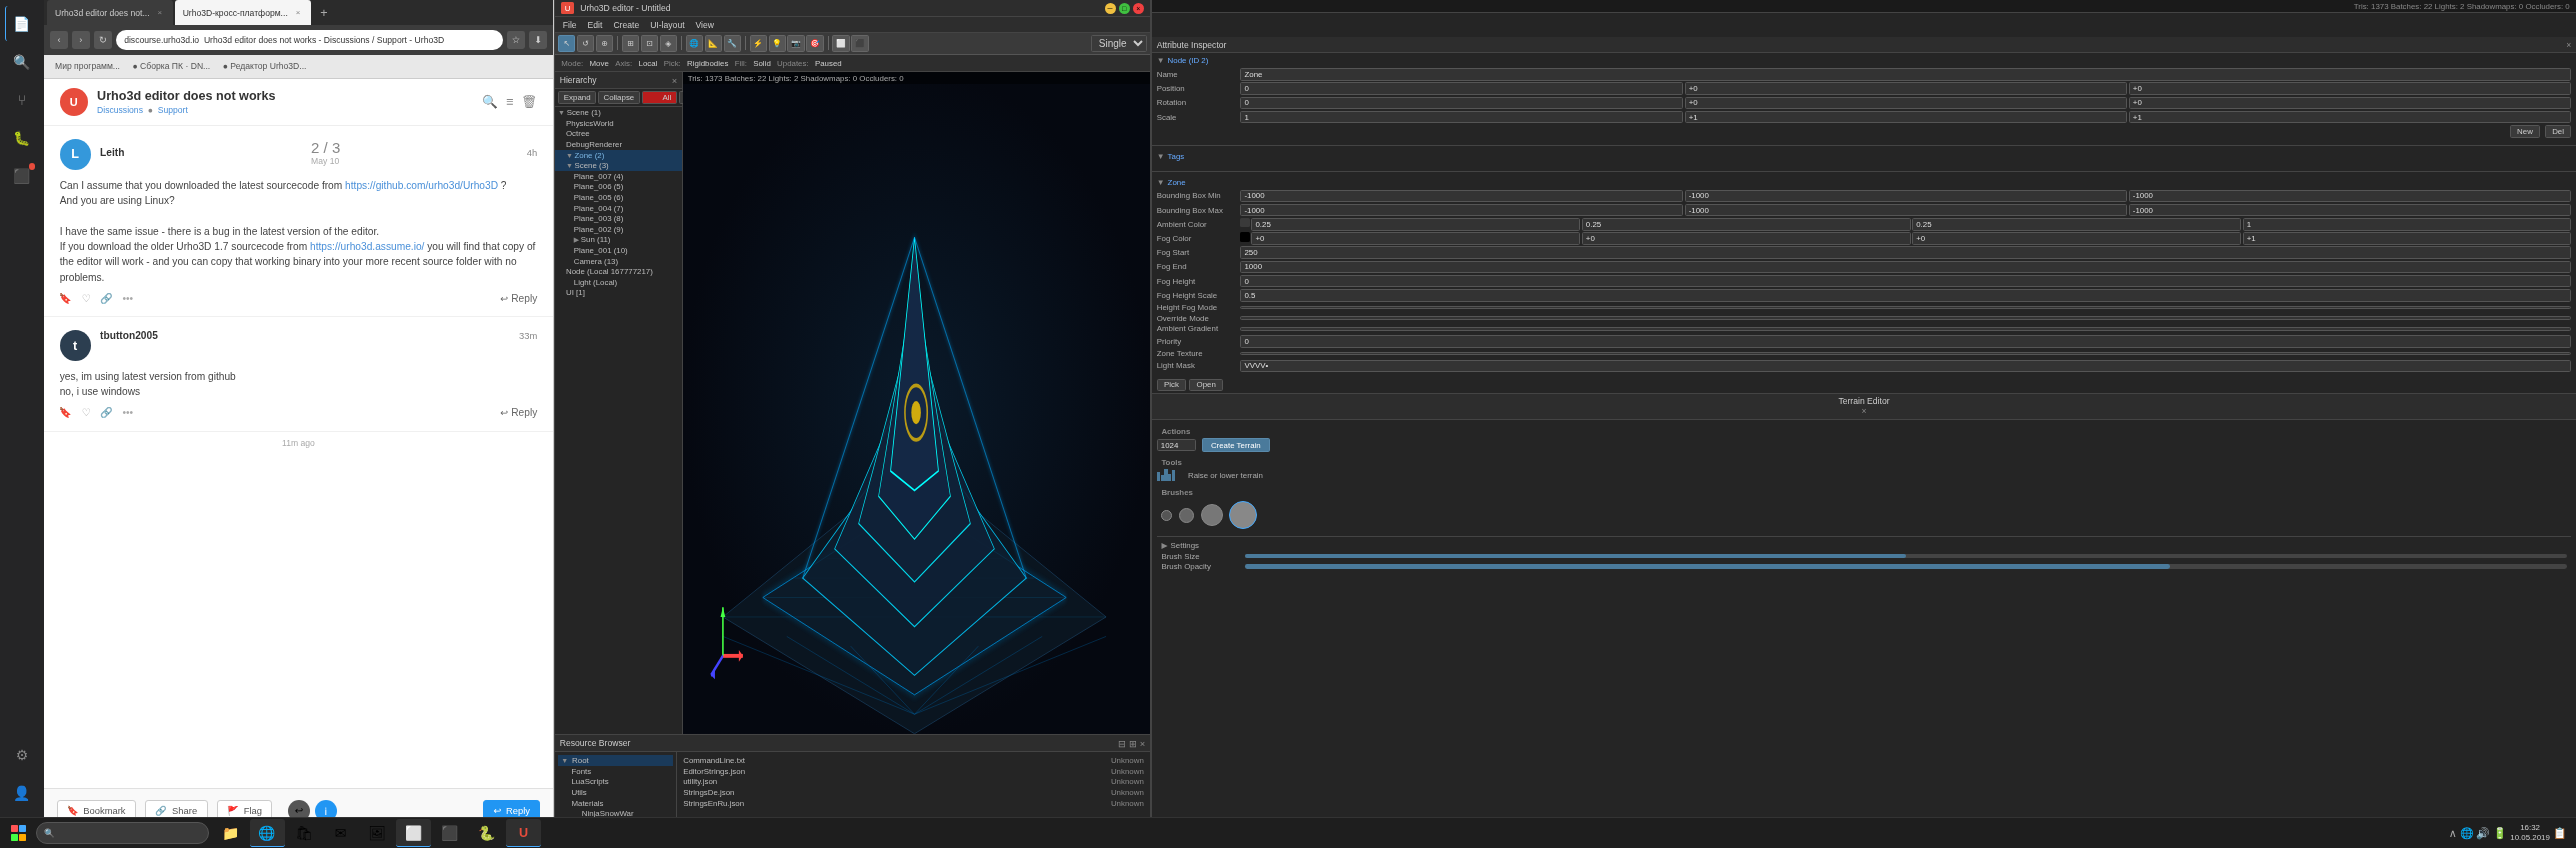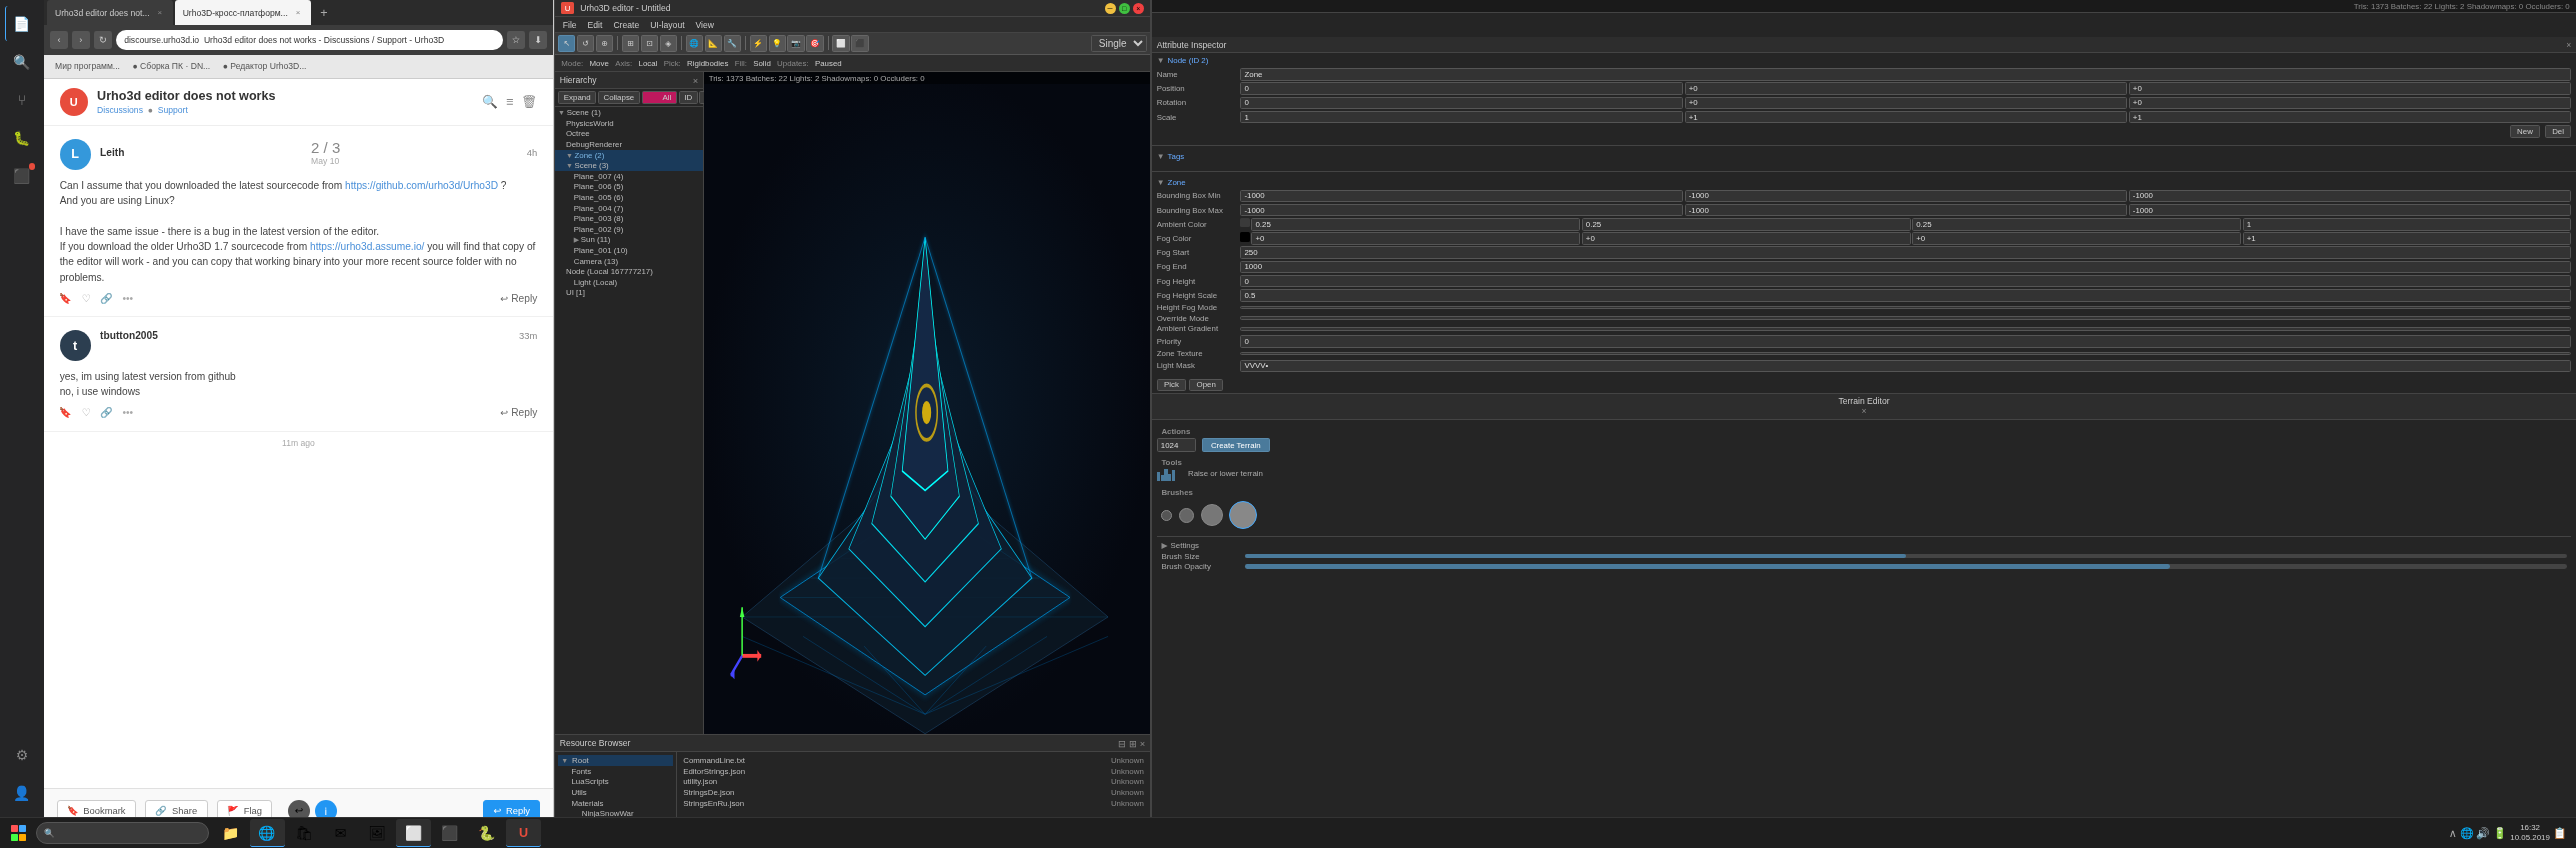--- a/index.html
+++ b/index.html
@@ -455,21 +455,21 @@
     .mode-value { color: #ccc; cursor: pointer; }
 
     
     .editor-main {
       display: flex;
       flex: 1;
       overflow: hidden;
     }
 
     .hierarchy-panel {
-      width: 149px;
+      width: 128px;
       background: #252525;
       border-right: 0.8px solid #444;
       display: flex;
       flex-direction: column;
     }
 
     .panel-header {
       background: #2d2d2d;
       padding: 2.4px 4.7px;
       font-size: 8.6px;
@@ -497,21 +497,21 @@
     .hier-btn {
       font-size: 7.9px;
       padding: 0.8px 4.7px;
       background: #3a3a3a;
       border: 0.8px solid #555;
       color: #ccc;
       border-radius: 1.6px;
       cursor: pointer;
     }
 
-    .hier-btn.active { background: #be185d; padding-left: 20px; }
+    .hier-btn.active { background: #b91c1c; padding-left: 20px; }
 
     .hierarchy-tree {
       flex: 1;
       overflow-y: auto;
       font-size: 7.9px;
       color: #bbb;
     }
 
     .tree-item {
       display: flex;
@@ -750,20 +750,21 @@
       justify-content: space-between;
       flex-direction: column;
     }
 
     .terrain-actions {
       padding: 4.7px;
     }
 
     .terrain-row {
       display: flex;
+      align-items: center;
       gap: 6.3px;
       margin-bottom: 3.1px;
     }
 
     .terrain-input {
       font-size: 7.9px;
       color: #ddd;
       background: #333;
       border: 0.8px solid #555;
       padding: 0.8px 3.1px;

